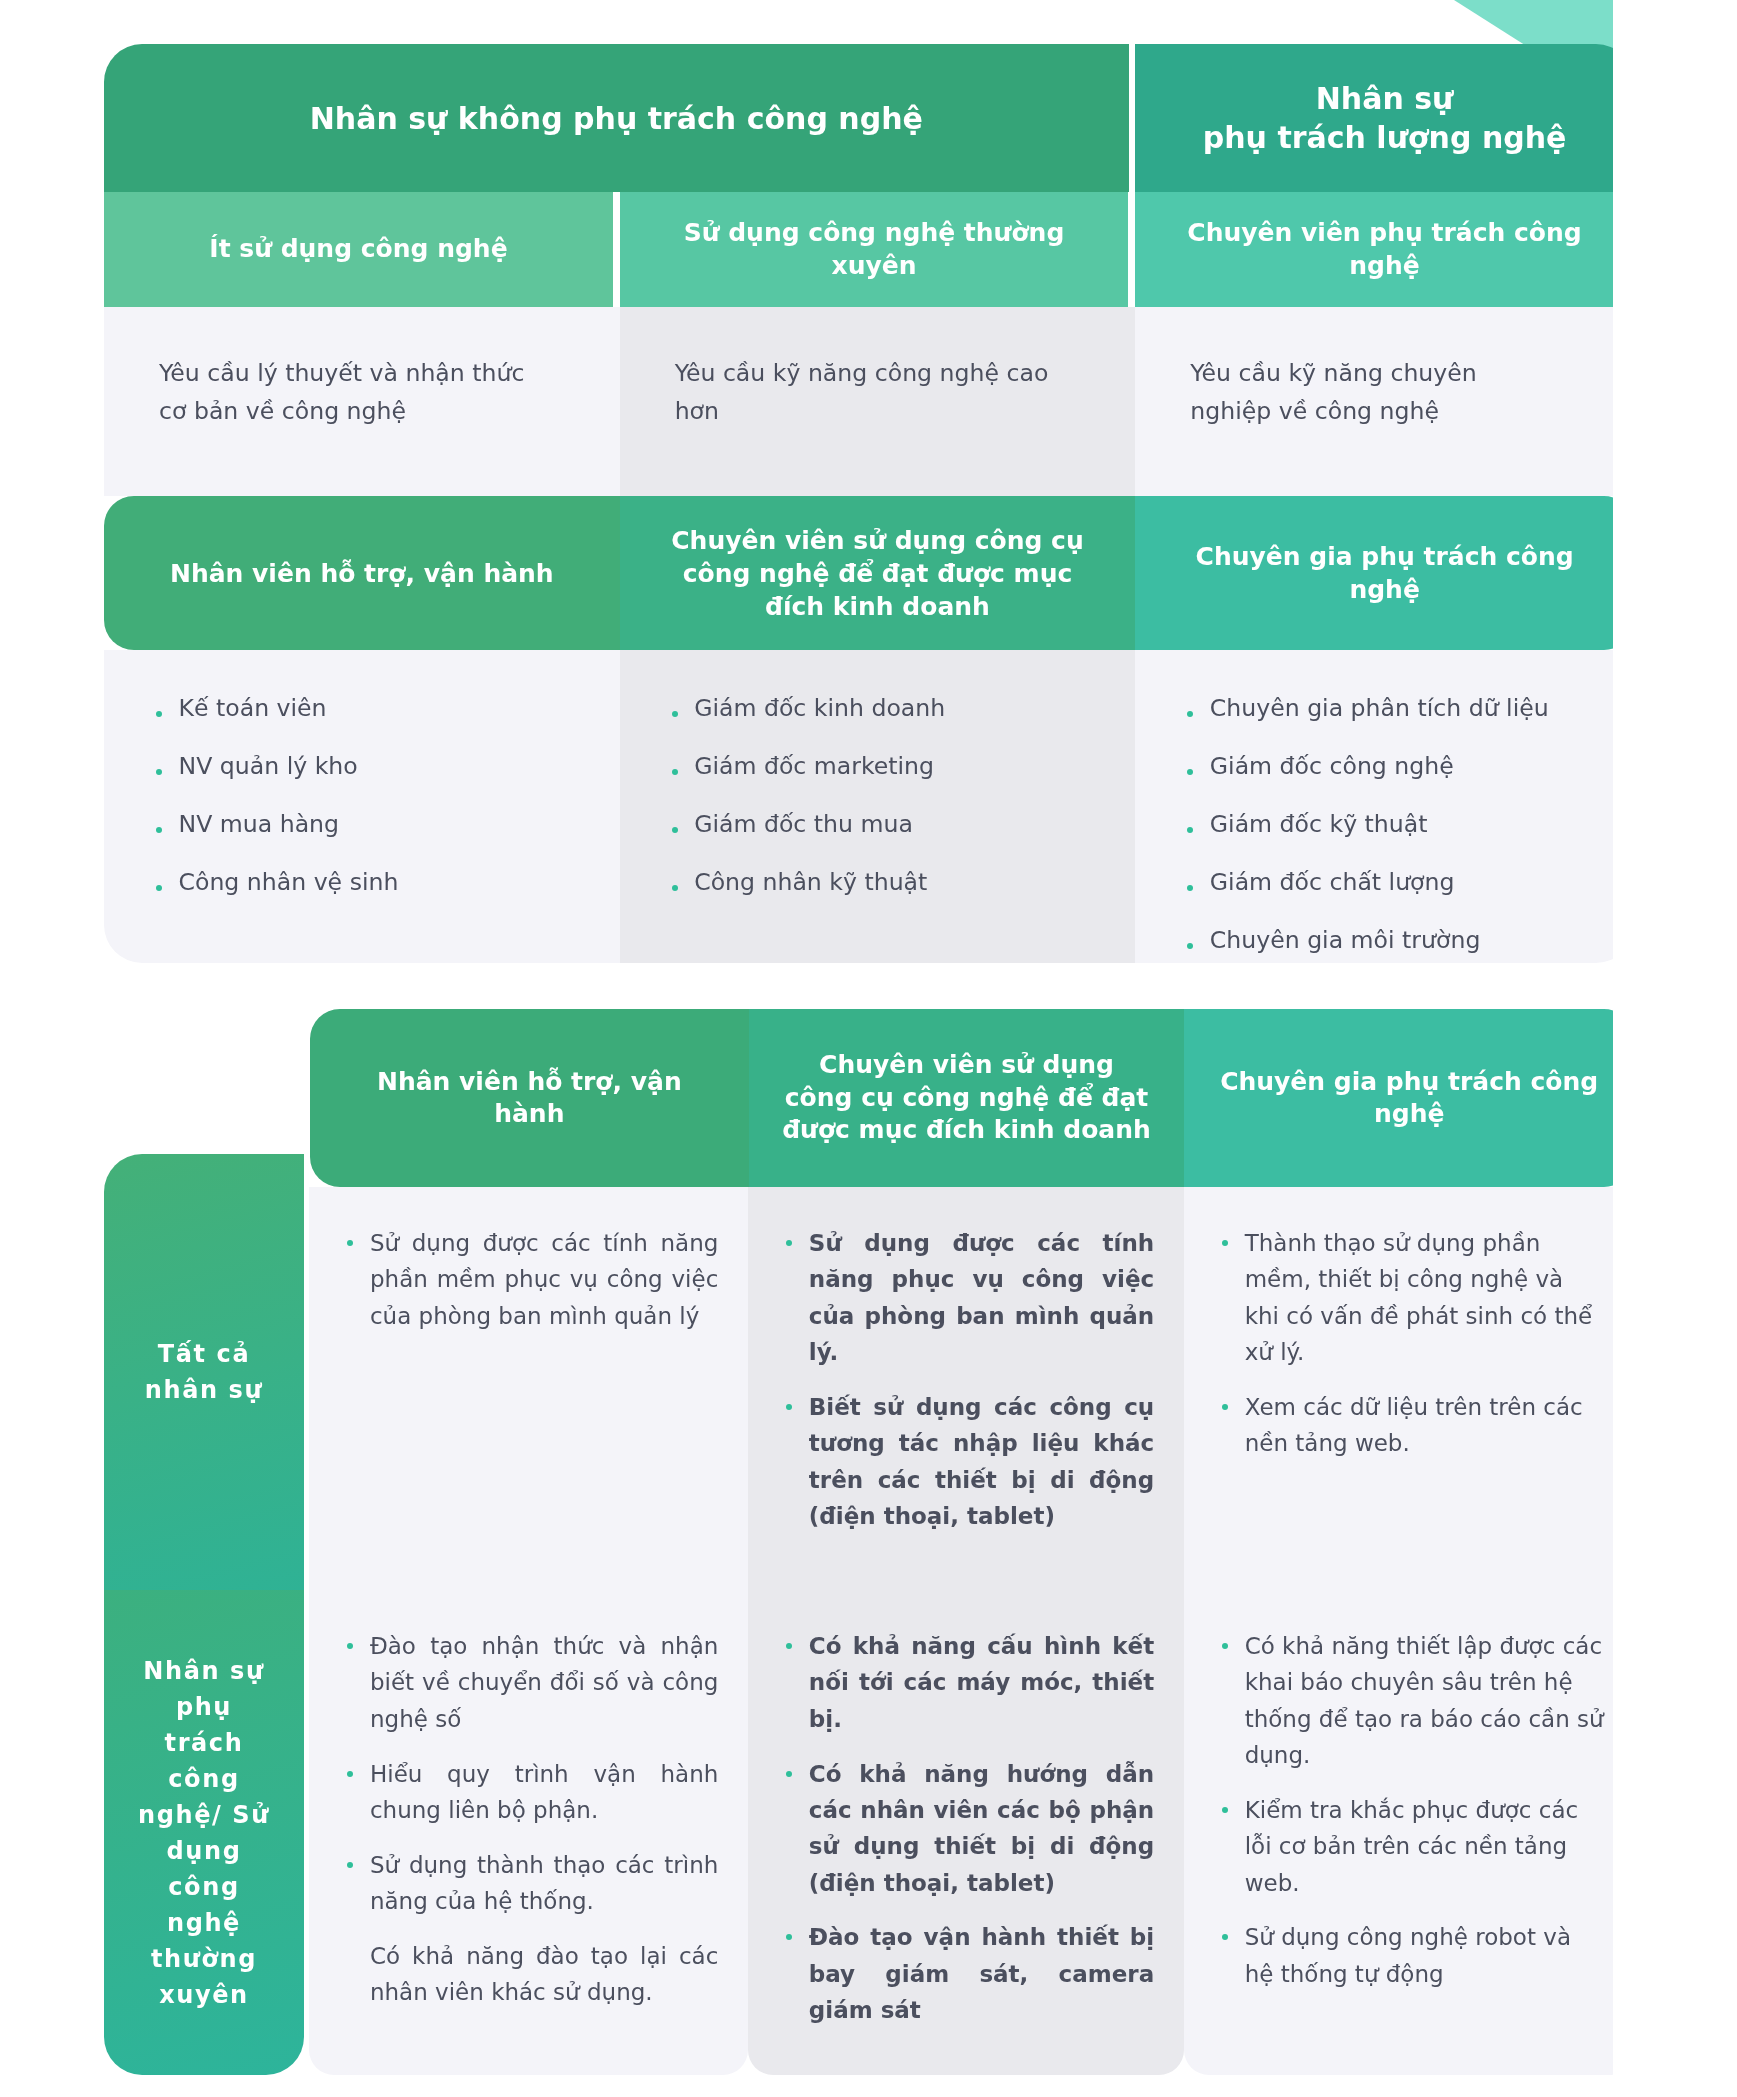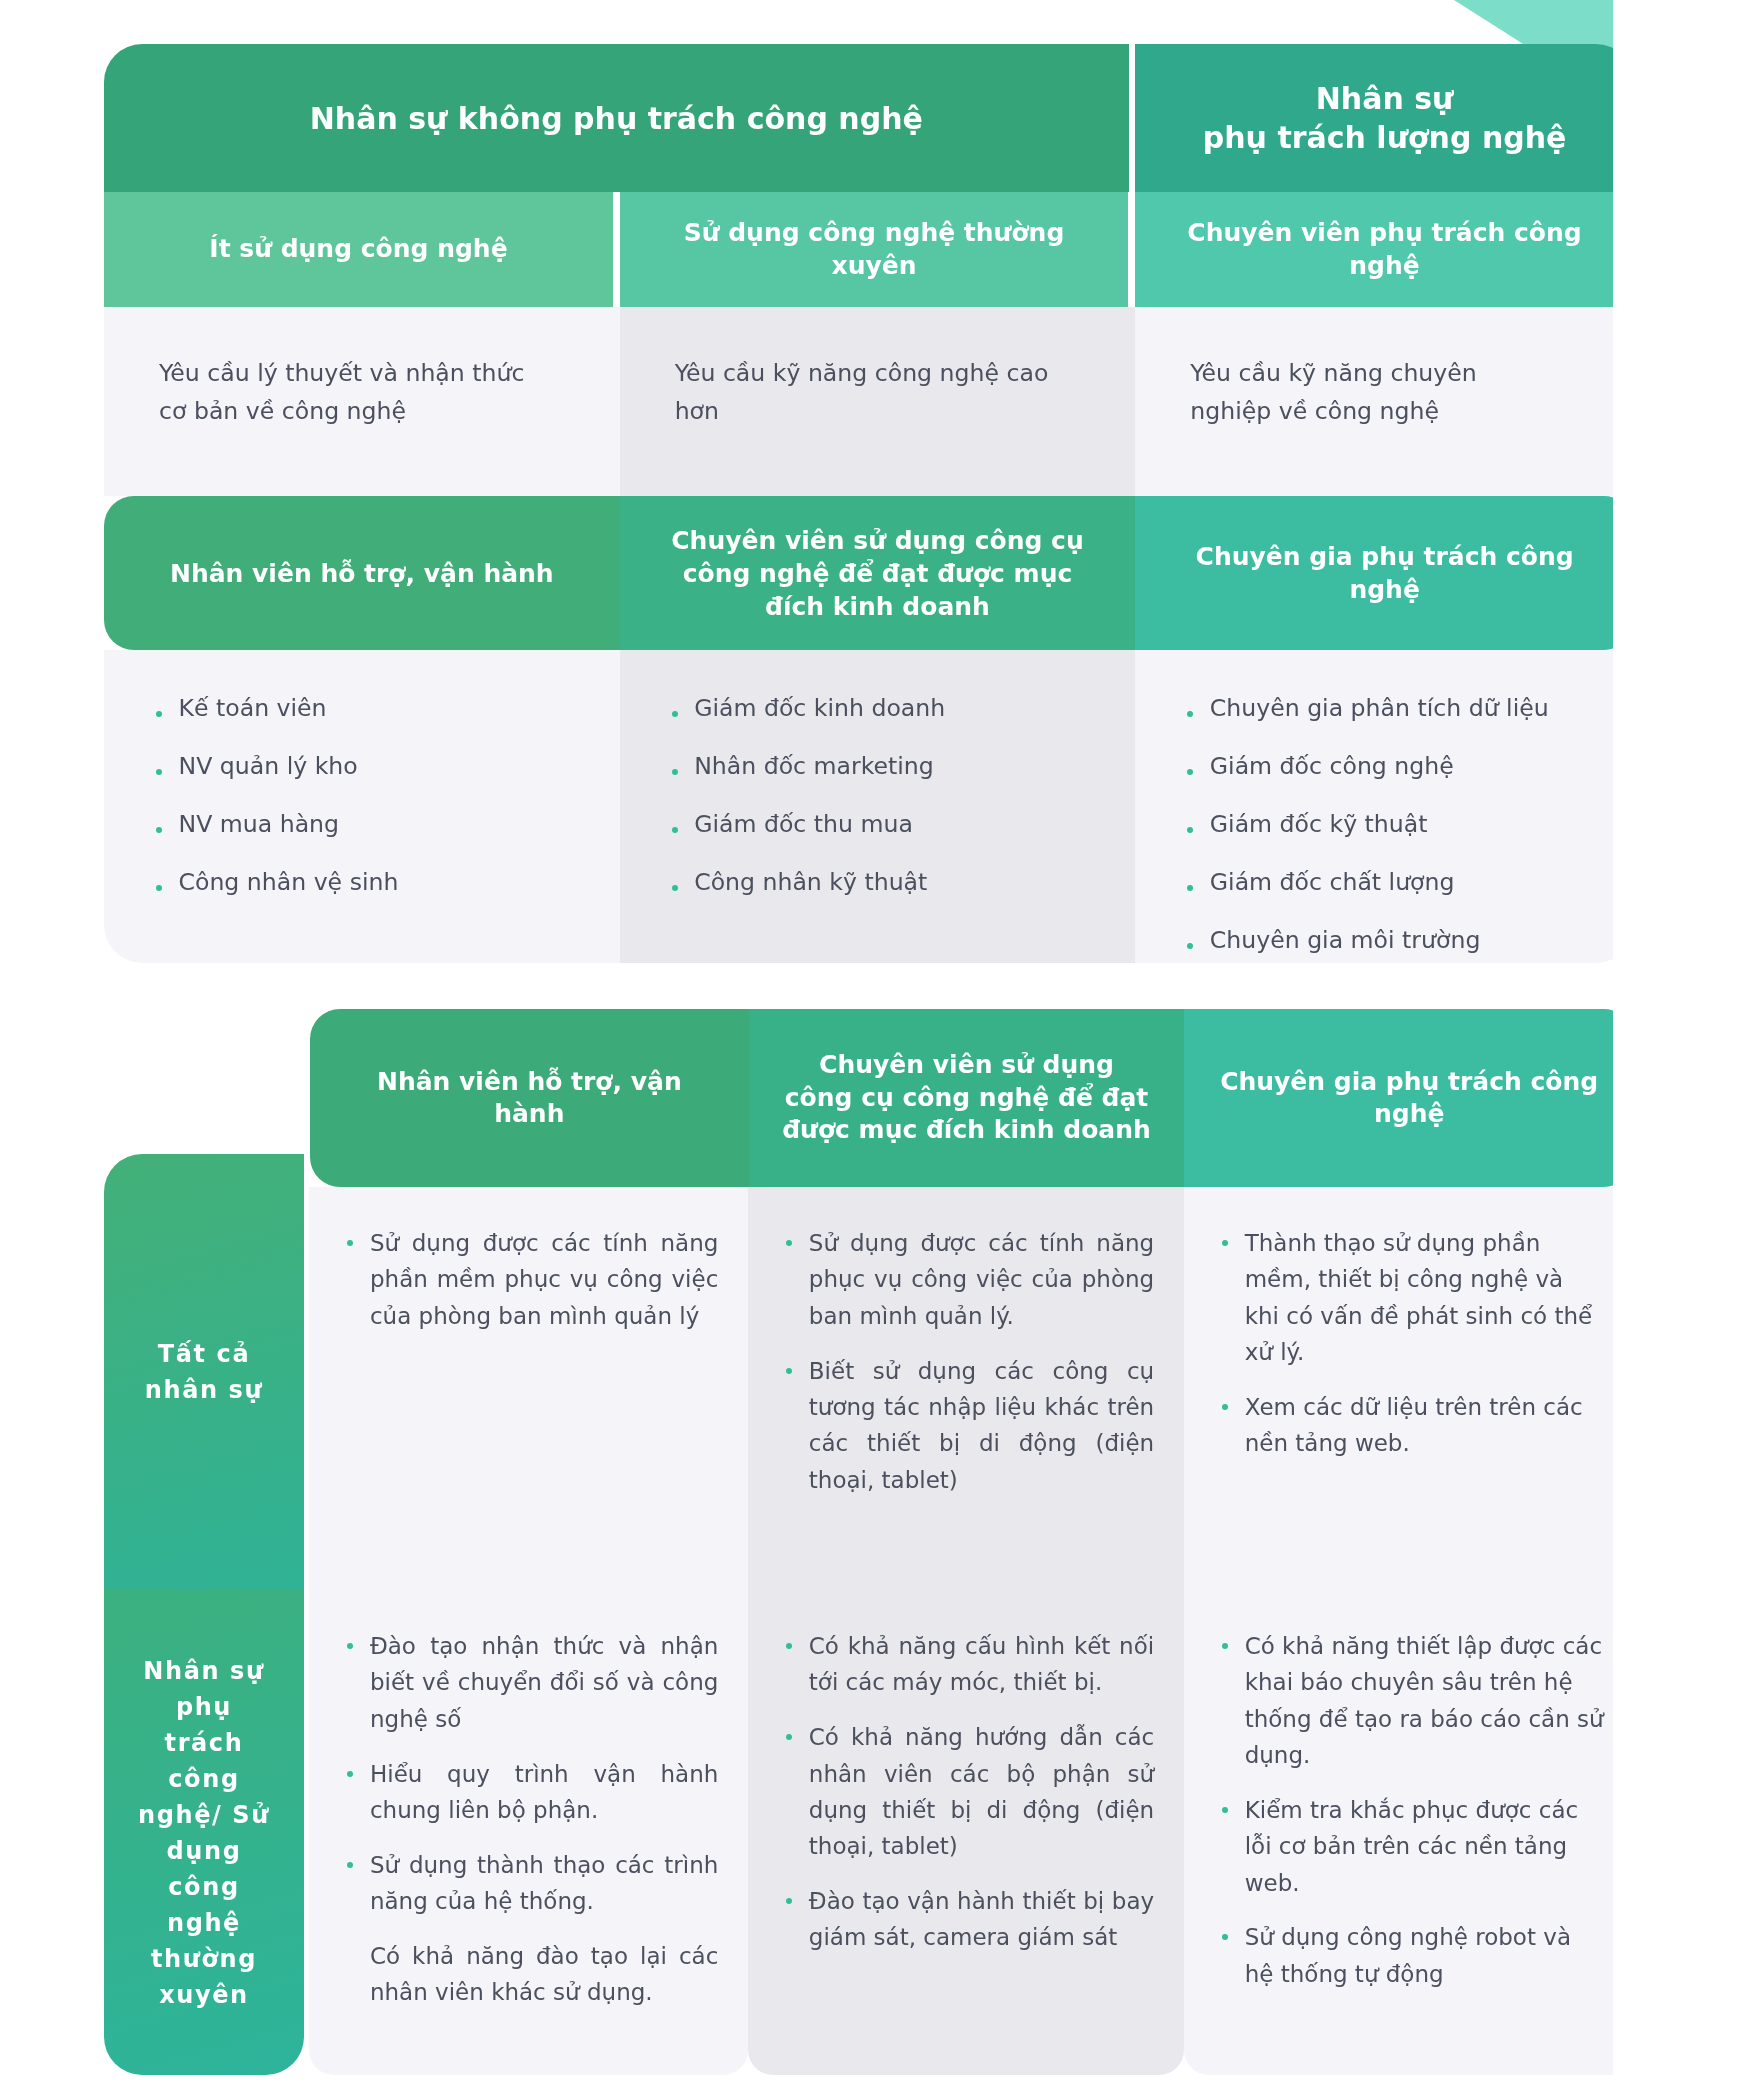--- a/index.html
+++ b/index.html
@@ -61,21 +61,21 @@
   .row1{height:403px;}
   .row2{height:485px;}
   .rh{width:200px;margin-right:5.5px;display:flex;align-items:center;justify-content:center;
     text-align:center;font-size:24px;line-height:1.5;letter-spacing:1.6px;padding:0 33px;box-sizing:border-box;}
   .rh1{height:436px;margin-top:-33px;border-radius:38px 0 0 0;
     background:linear-gradient(165deg,#44b078 0%,#2fb295 100%);}
   .rh2{height:485px;border-radius:0 0 38px 38px;
     background:linear-gradient(165deg,#3cb07f 0%,#2db49b 100%);}
   .t2 .bodycell{box-sizing:border-box;padding:38px 30px 0 38px;font-size:23px;line-height:1.58;}
   .t2 .c0{width:439px;}
-  .t2 .c1{width:436px;}
+  .t2 .c1{width:436px;font-weight:bold;}
   .t2 .c2{width:450px;}
   .row2 .bodycell{border-radius:0 0 25px 25px;}
   .t2 .li{margin-bottom:18.6px;}
   .just .li-t{text-align:justify;}
 </style>
 </head>
 <body>
 
 <div class="page">
   <div class="corner"></div>
@@ -128,21 +128,21 @@
             <span class="li-t">Công nhân vệ sinh</span>
           </div>
         </div>
       <div class="listcell l1 cell-gray">
           <div class="li">
             <span class="dot"></span>
             <span class="li-t">Giám đốc kinh doanh</span>
           </div>
           <div class="li">
             <span class="dot"></span>
-            <span class="li-t">Nhân đốc marketing</span>
+            <span class="li-t">Giám đốc marketing</span>
           </div>
           <div class="li">
             <span class="dot"></span>
             <span class="li-t">Giám đốc thu mua</span>
           </div>
           <div class="li">
             <span class="dot"></span>
             <span class="li-t">Công nhân kỹ thuật</span>
           </div>
         </div>

